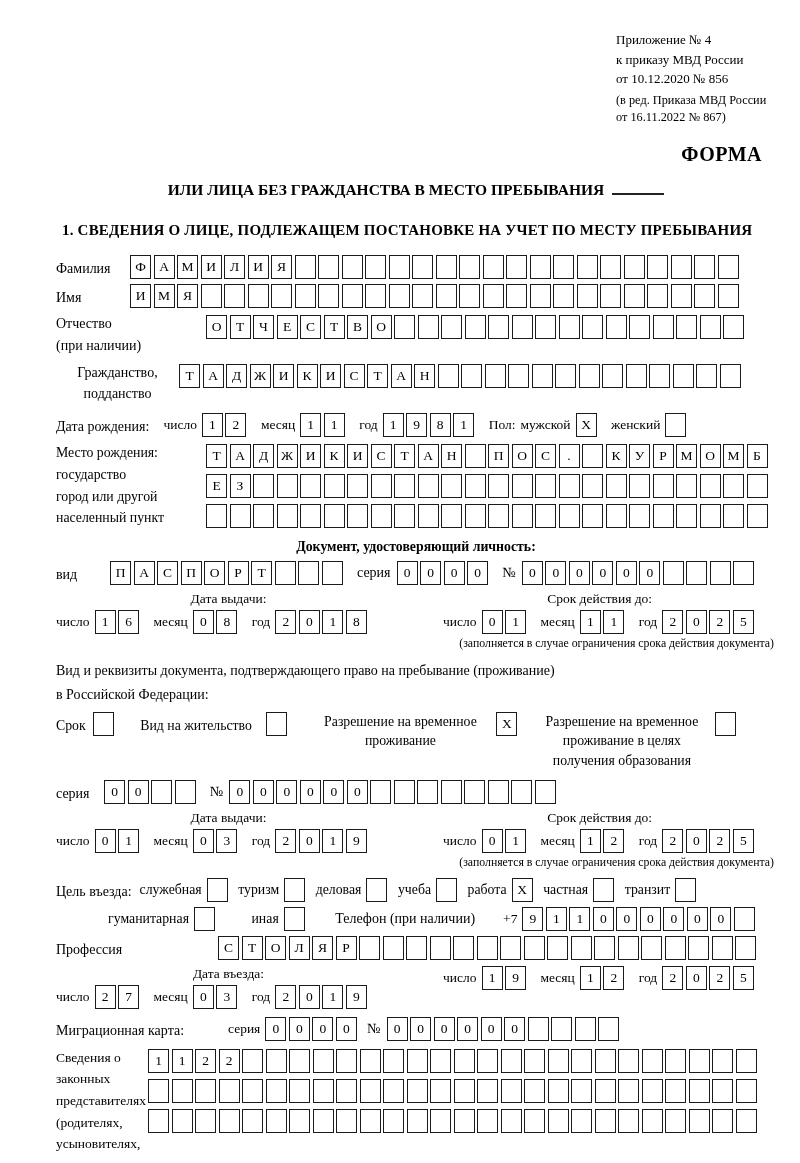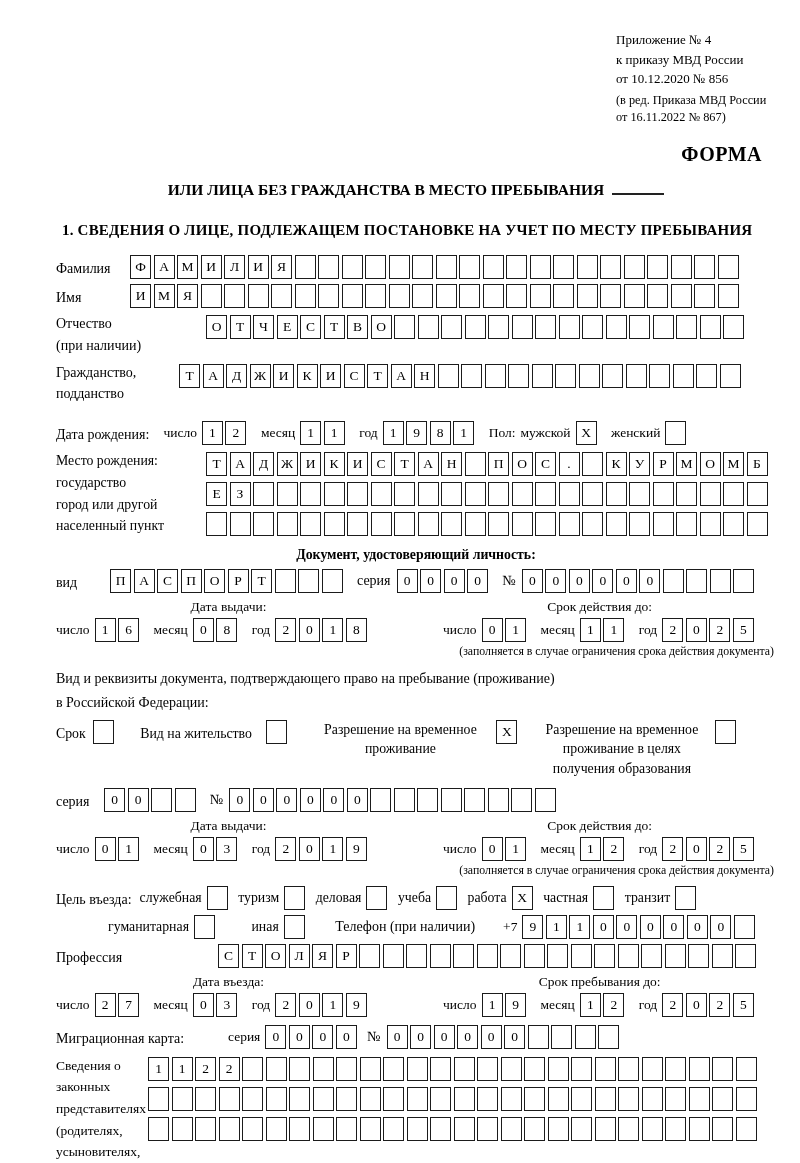--- a/index.html
+++ b/index.html
@@ -165,21 +165,21 @@
         <span class="cell"></span>
         <span class="cell"></span>
         <span class="cell"></span>
         <span class="cell"></span>
         <span class="cell"></span>
         <span class="cell"></span>
       </div>
   </div>
 
   <div class="frow">
-    <div class="stack" style="width:123px;flex-shrink:0;">
+    <div class="stack" style="width:123px;flex-shrink:0;align-items:center;">
       <span class="lbl2">Гражданство,</span>
       <span class="lbl2">подданство</span>
     </div>
     <div class="cells" style="margin-top:2px;">
         <span class="cell">Т</span>
         <span class="cell">А</span>
         <span class="cell">Д</span>
         <span class="cell">Ж</span>
         <span class="cell">И</span>
         <span class="cell">К</span>
@@ -197,21 +197,21 @@
         <span class="cell"></span>
         <span class="cell"></span>
         <span class="cell"></span>
         <span class="cell"></span>
         <span class="cell"></span>
         <span class="cell"></span>
         <span class="cell"></span>
       </div>
   </div>
 
-  <div class="frow" style="margin-top:16px;">
+  <div class="frow" style="margin-top:8px;">
     <div class="lbl">Дата рождения:</div>
     <span class="dlbl" style="margin-left:14px;">число</span>
     <div class="cells">
         <span class="cell">1</span>
         <span class="cell">2</span>
       </div>
     <span class="dlbl mll">месяц</span>
     <div class="cells">
         <span class="cell">1</span>
         <span class="cell">1</span>
@@ -644,21 +644,20 @@
         <span class="dlbl mll">год</span>
         <div class="cells">
             <span class="cell">2</span>
             <span class="cell">0</span>
             <span class="cell">1</span>
             <span class="cell">9</span>
           </div>
       </div>
     </div>
     <div class="dcol-right">
-      <div class="dhead">Срок пребывания до:</div>
       <div class="drow">
         <span class="dlbl">число</span>
         <div class="cells">
             <span class="cell">1</span>
             <span class="cell">9</span>
           </div>
         <span class="dlbl mll">месяц</span>
         <div class="cells">
             <span class="cell">1</span>
             <span class="cell">2</span>

